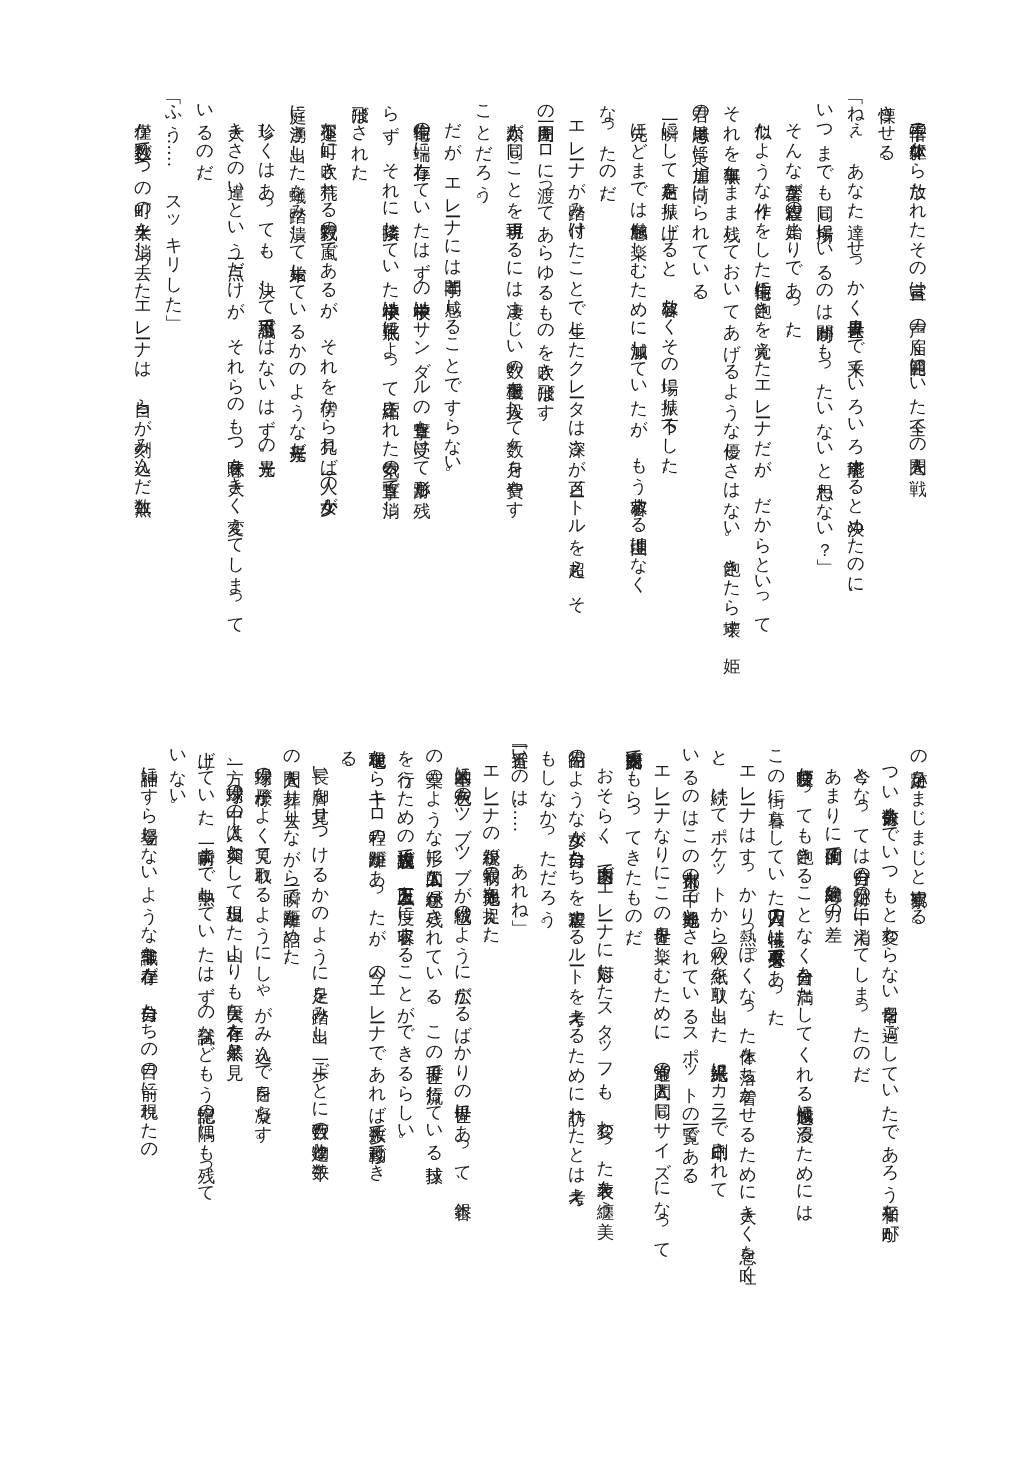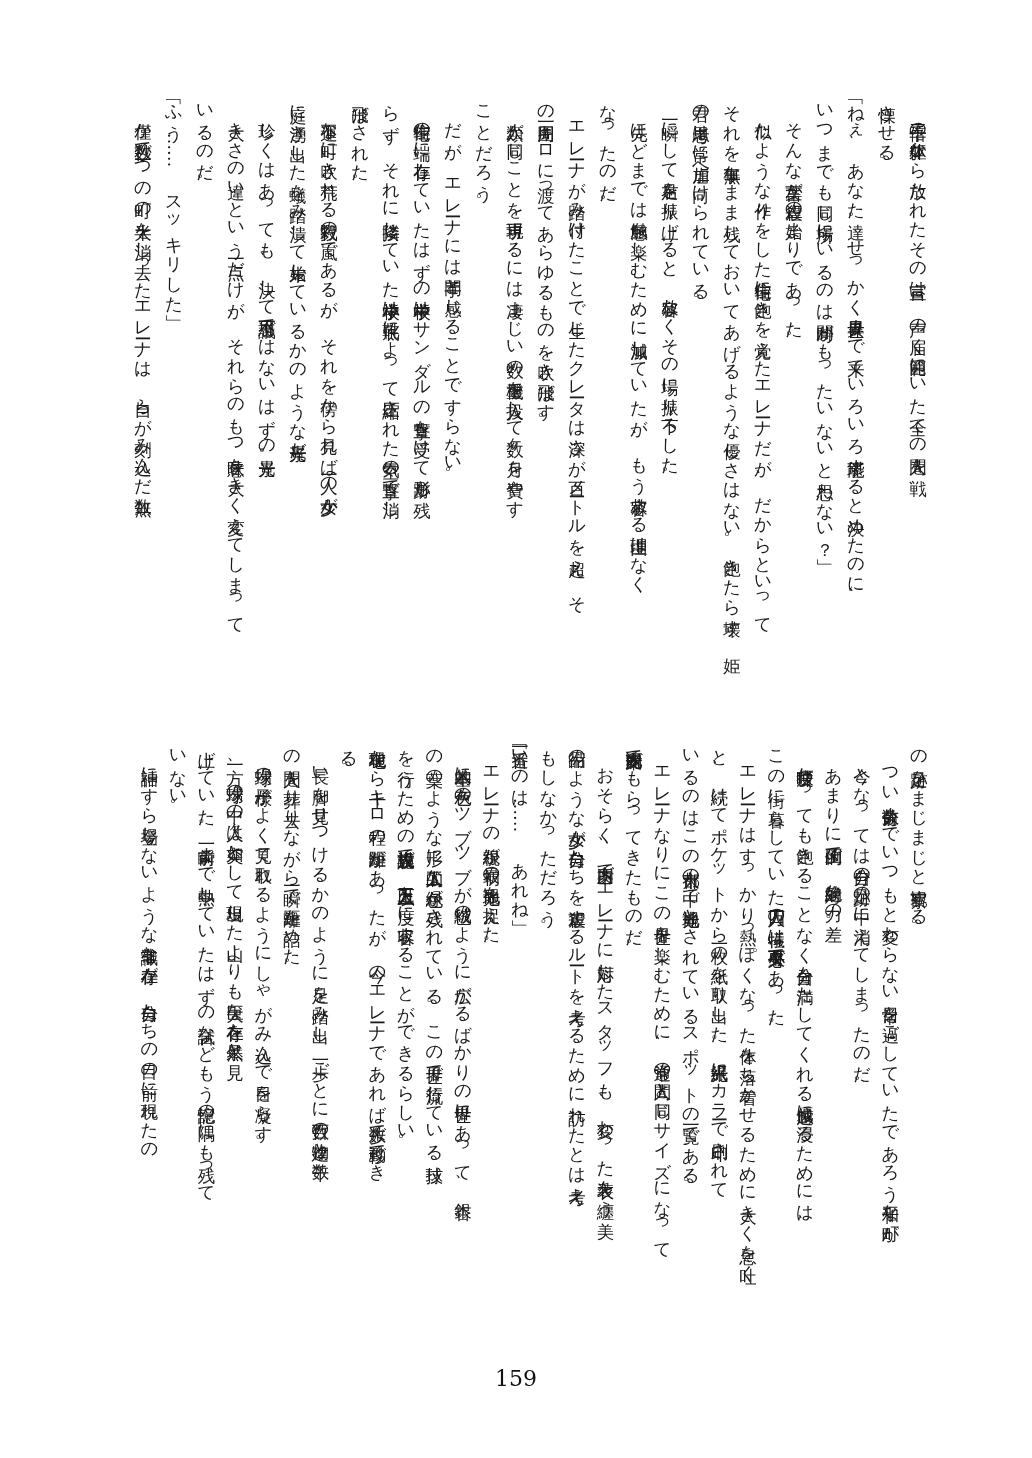--- a/index.html
+++ b/index.html
@@ -102,14 +102,13 @@
       <p class="tline">現在地から十キロ程の距離があったが、今のエレーナであれば数歩で移動でき</p>
       <p class="tline">る。</p>
       <p class="tline">　長い脚を見せつけるかのように足を踏み出し、一歩ごとに数百の建物と数千</p>
       <p class="tline">の人間を葬り去りながら一瞬で距離を詰めた。</p>
       <p class="tline">　球場の様子がよく見て取れるようにしゃがみ込んで目を凝らす。</p>
       <p class="tline">　一方、球場の中の人々は突如として出現した山よりも巨大な存在を呆然と見</p>
       <p class="tline">上げていた。一瞬前まで熱中していたはずの試合などもう記憶の隅にも残って</p>
       <p class="tline">いない。</p>
       <p class="tline">　神話にすら登場しないような非常識な存在が、自分たちの目の前に現れたの</p>
     </div>
-  <div class="page-number">159</div>
 </div>
 
 </body></html>

